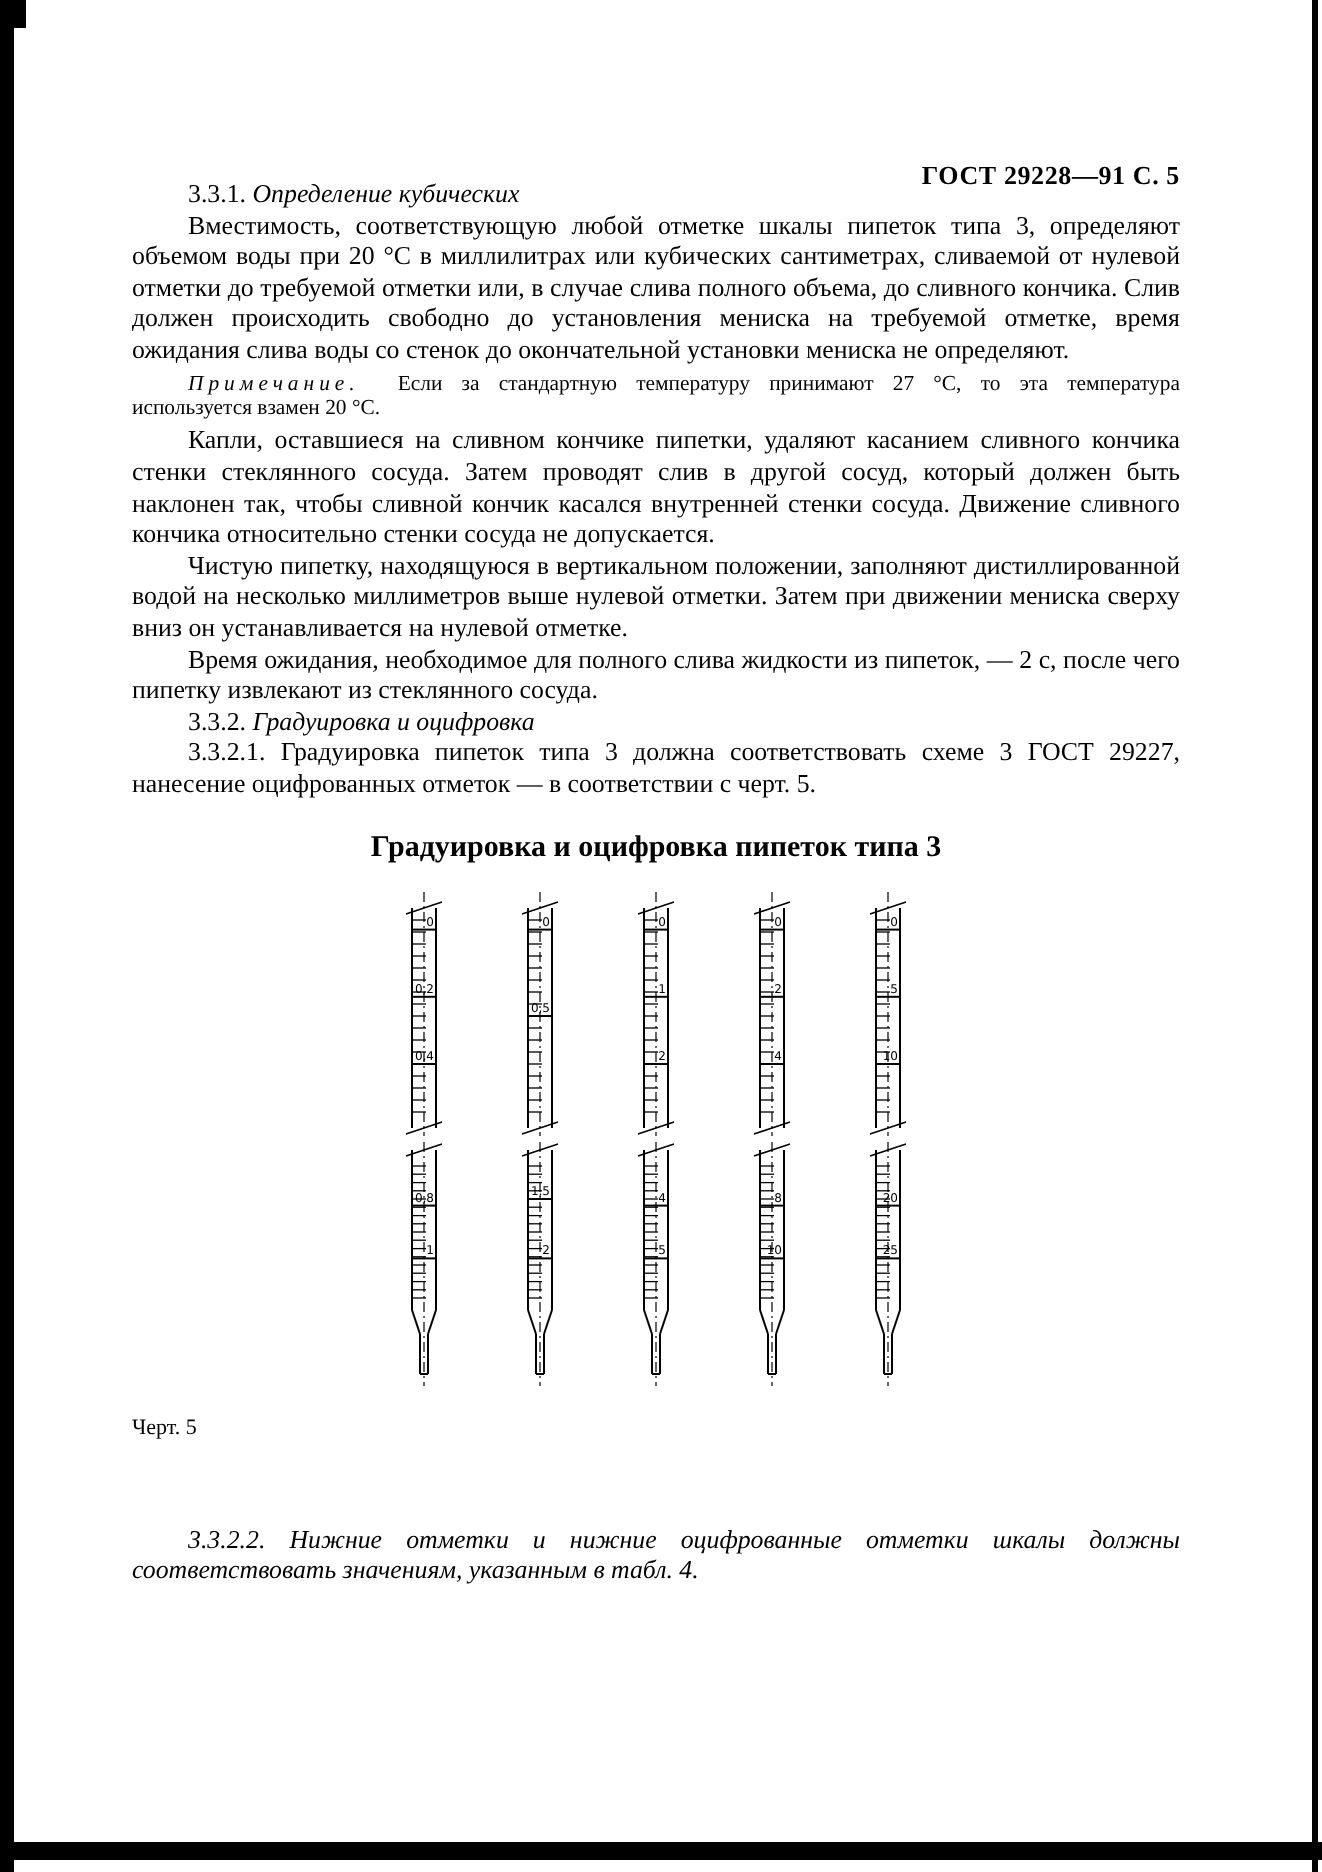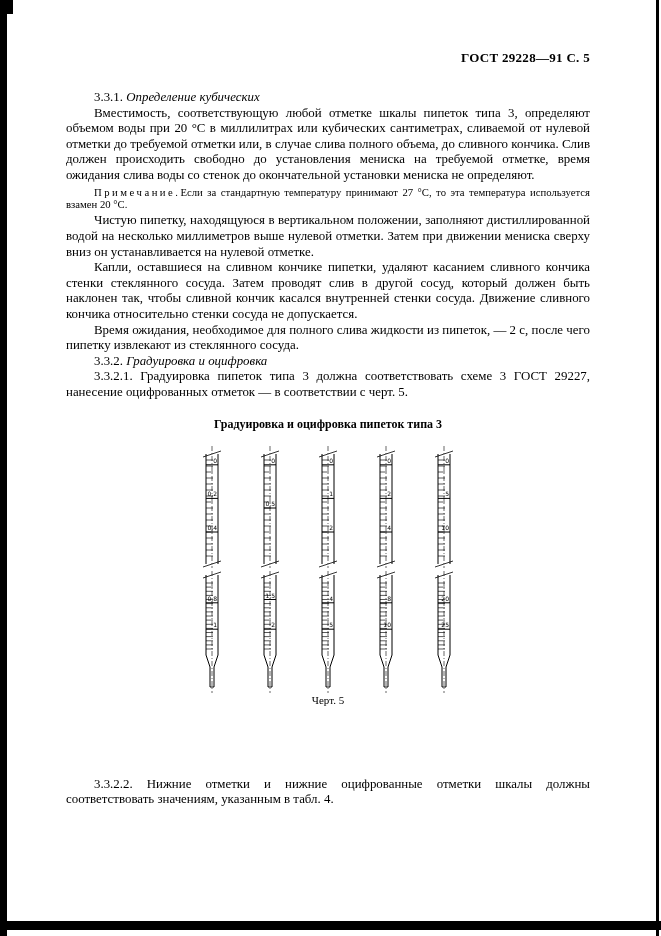--- a/index.html
+++ b/index.html
@@ -7,77 +7,77 @@
   body {
     width:661px; height:936px; position:relative; overflow:hidden;
     font-family:"Liberation Serif", serif; color:#000;
   }
   .edge-left   { position:absolute; left:0; top:0; width:7px; height:936px; background:#000; }
   .edge-corner { position:absolute; left:0; top:0; width:13px; height:14px; background:#000; }
   .edge-right  { position:absolute; right:2px; top:0; width:3px; height:936px; background:#000; }
   .edge-bottom { position:absolute; left:0; bottom:6px; width:661px; height:9px; background:#000; }
 
   .header {
-    position:absolute; top:50px; right:71px;
+    position:absolute; top:80px; right:71px;
     font-weight:bold; font-size:13px; letter-spacing:0.3px;
   }
   .body-col {
     position:absolute; left:66px; top:90px; width:524px;
     font-size:12.9px; line-height:15.6px; text-align:justify;
   }
   .para { text-indent:28px; }
   .h-spaced { text-indent:28px; }
   .h-spaced .sp { letter-spacing:3px; word-spacing:5px; }
   .h-num { letter-spacing:0; }
   .h-ital { text-indent:28px; }
   .h-ital .it { font-style:italic; }
   .note {
     font-size:10.7px; line-height:12.9px; text-indent:28px;
     text-align:justify; margin:2px 0;
   }
-  .note-label { letter-spacing:2.5px; margin-right:0; }
+  .note-label { letter-spacing:2.5px; margin-right:19px;font-style:italic; }
 
   .fig { margin-top:16px; }
-  .fig-title { text-align:center; font-weight:bold; font-size:12px; text-indent:0; margin-bottom:14px; }
+  .fig-title { text-align:center; font-weight:bold; font-size:15px; text-indent:0; margin-bottom:14px; }
   .fig-rows { display:flex; flex-direction:column; align-items:center; }
   .fig-row { display:flex; gap:12px; }
   .fig-row + .fig-row { margin-top:3px; }
   .pip { width:46px; height:122px; }
   .fig svg .w  { stroke:#000; stroke-width:1; }
   .fig svg .b  { stroke:#000; stroke-width:0.8; }
   .fig svg .t  { stroke:#000; stroke-width:0.65; }
   .fig svg .T  { stroke:#000; stroke-width:1; }
   .fig svg .cl { stroke:#000; stroke-width:0.6; stroke-dasharray:5 2 1 2; }
   .fig svg .n  { font-size:6px; font-family:"DejaVu Sans", sans-serif; text-anchor:end; fill:#000; }
-  .fig-caption { text-align:center; font-size:11px; text-indent:0; }
-
-  .last-para { margin-top:68px; }
+  .fig-caption { text-align:left; font-size:11px; text-indent:0; margin-top:14px; }
+
+  .last-para { margin-top:40px;font-style:italic; }
 </style>
 </head>
 <body>
 
 <div class="edge-corner"></div>
 <div class="edge-left"></div>
 <div class="edge-right"></div>
 <div class="edge-bottom"></div>
 
 <div class="header">ГОСТ 29228—91 С. 5</div>
 
 <div class="body-col">
 
 
   <p class="h-ital"><span class="h-num">3.3.1.</span> <span class="it">Определение кубических</span></p>
 
   <p class="para">Вместимость, соответствующую любой отметке шкалы пипеток типа 3, определяют объемом воды при 20 °С в миллилитрах или кубических сантиметрах, сливаемой от нулевой отметки до требуемой отметки или, в случае слива полного объема, до сливного кончика. Слив должен происходить свободно до установления мениска на требуемой отметке, время ожидания слива воды со стенок до окончательной установки мениска не определяют.</p>
 
   <p class="note"><span class="note-label">Примечание.</span><span>Если за стандартную температуру принимают 27 °С, то эта температура используется взамен 20 °С.</span></p>
 
+  <p class="para">Капли, оставшиеся на сливном кончике пипетки, удаляют касанием сливного кончика стенки стеклянного сосуда. Затем проводят слив в другой сосуд, который должен быть наклонен так, чтобы сливной кончик касался внутренней стенки сосуда. Движение сливного кончика относительно стенки сосуда не допускается.</p>
+
   <p class="para">Чистую пипетку, находящуюся в вертикальном положении, заполняют дистиллированной водой на несколько миллиметров выше нулевой отметки. Затем при движении мениска сверху вниз он устанавливается на нулевой отметке.</p>
-
-  <p class="para">Капли, оставшиеся на сливном кончике пипетки, удаляют касанием сливного кончика стенки стеклянного сосуда. Затем проводят слив в другой сосуд, который должен быть наклонен так, чтобы сливной кончик касался внутренней стенки сосуда. Движение сливного кончика относительно стенки сосуда не допускается.</p>
 
   <p class="para">Время ожидания, необходимое для полного слива жидкости из пипеток, — 2 с, после чего пипетку извлекают из стеклянного сосуда.</p>
 
 
   <p class="h-ital"><span class="h-num">3.3.2.</span> <span class="it">Градуировка и оцифровка</span></p>
 
   <p class="para">3.3.2.1. Градуировка пипеток типа 3 должна соответствовать схеме 3 ГОСТ 29227, нанесение оцифрованных отметок — в соответствии с черт. 5.</p>
 
   <div class="fig">
     <p class="fig-title">Градуировка и оцифровка пипеток типа 3</p>

